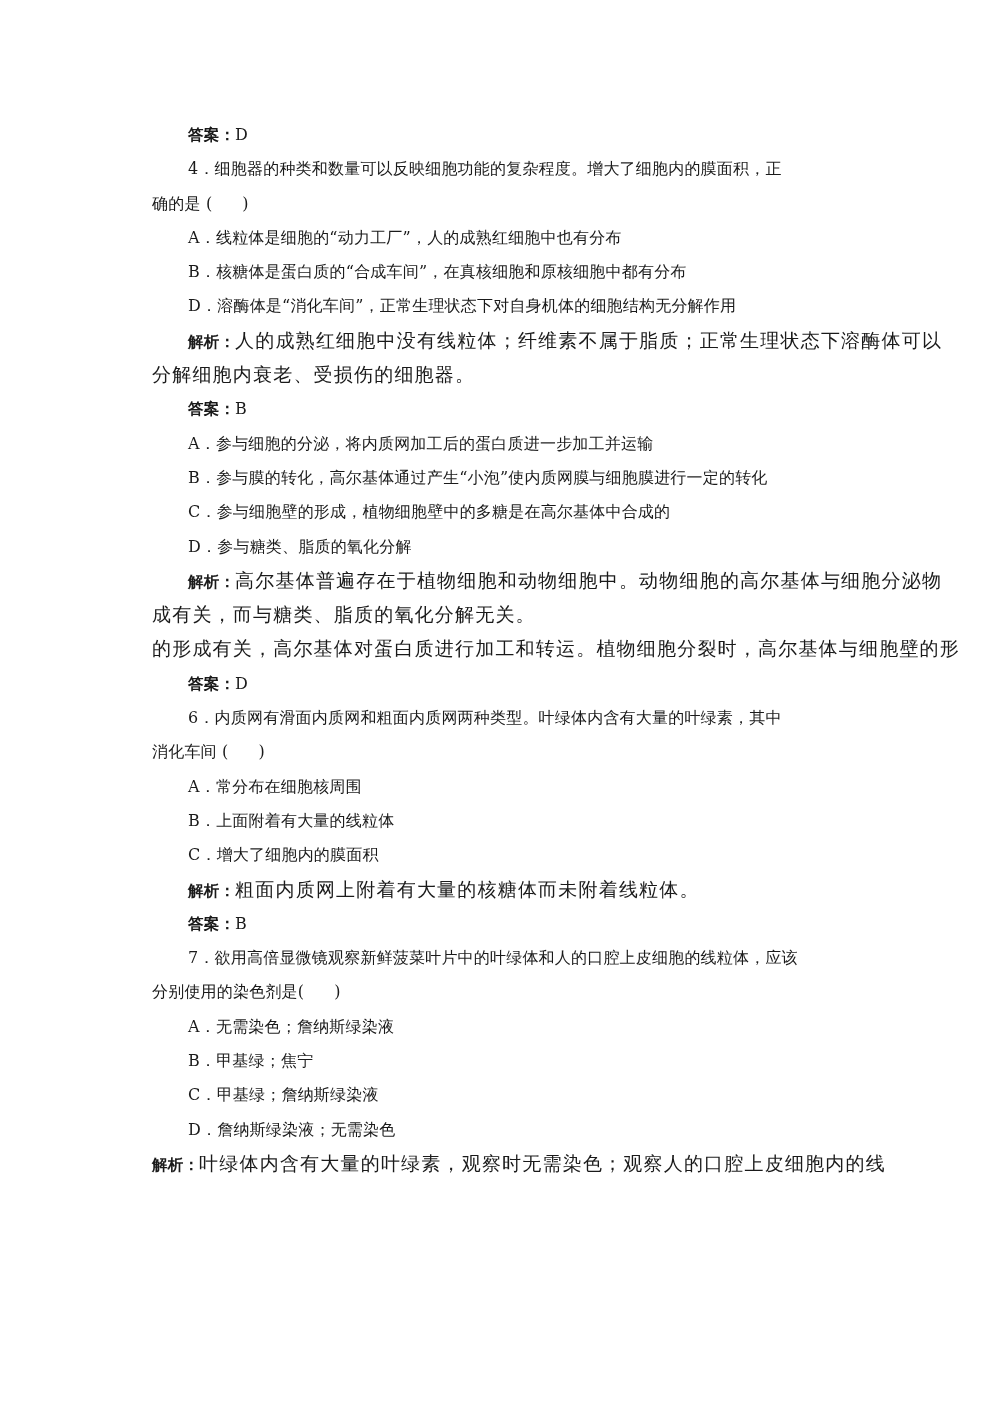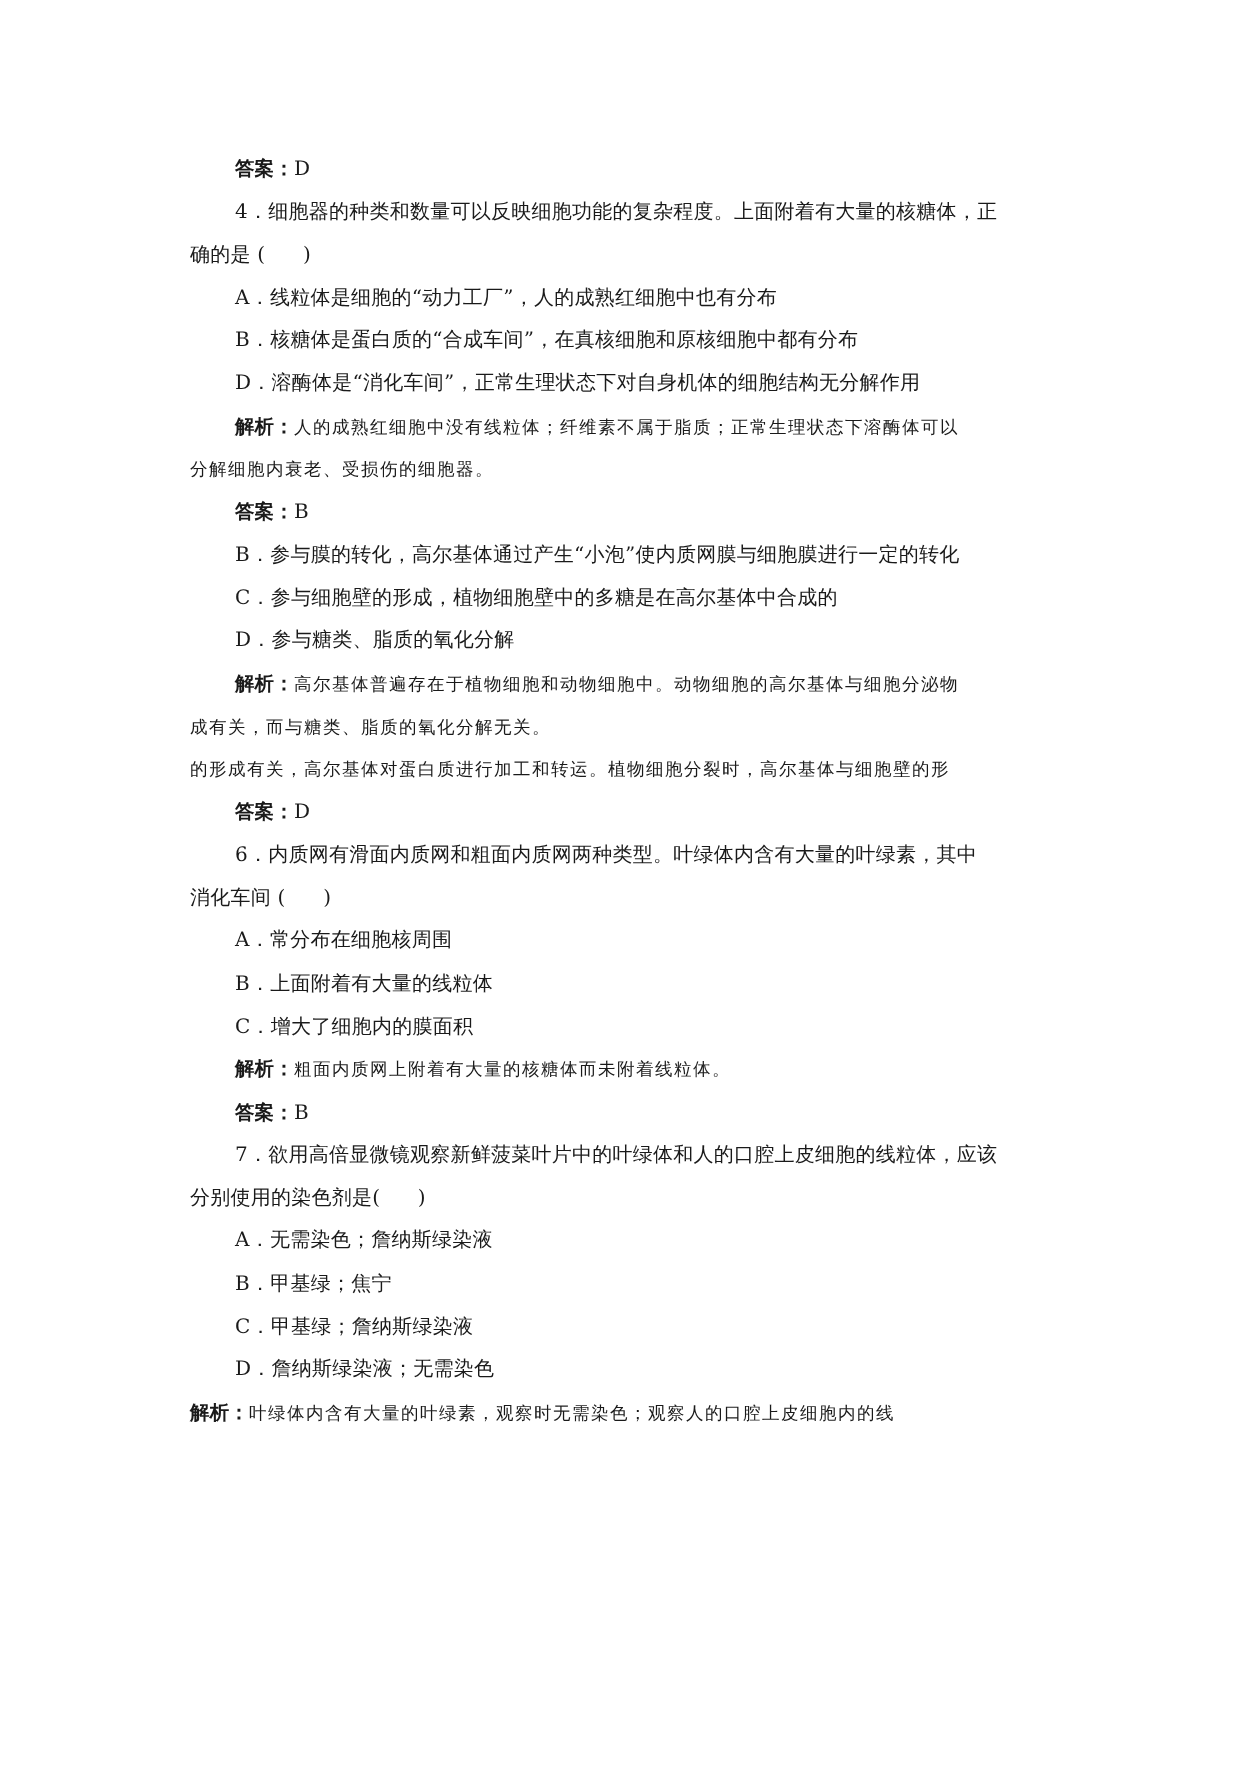--- a/index.html
+++ b/index.html
@@ -29,36 +29,36 @@
       letter-spacing: 0.2px;
     }
     .indent { padding-left: 36px; }
     .label {
       font-family: Liberation Sans, sans-serif;
       font-weight: bold;
       font-size: 15.5px;
     }
     .expl-text {
       font-family: Liberation Sans, sans-serif;
-      font-size: 14px;
+      font-size: 19px;
       letter-spacing: 1.2px;
     }
     .paren-space { display: inline-block; width: 30px; }
   </style>
 </head>
 <body>
 
 <div class="page">
 
   <div class="line indent">
     <span class="label">答案：</span><span>D</span>
   </div>
 
   <div class="line indent">
-    <span>4．</span><span>细胞器的种类和数量可以反映细胞功能的复杂程度。上面附着有大量的核糖体，正</span>
+    <span>4．</span><span>细胞器的种类和数量可以反映细胞功能的复杂程度。增大了细胞内的膜面积，正</span>
   </div>
   <div class="line">
     <span>确的是 (</span><span class="paren-space"></span><span>)</span>
   </div>
   <div class="line indent">
     <span>A．</span><span>线粒体是细胞的“动力工厂”，人的成熟红细胞中也有分布</span>
   </div>
   <div class="line indent">
     <span>B．</span><span>核糖体是蛋白质的“合成车间”，在真核细胞和原核细胞中都有分布</span>
   </div>
@@ -68,20 +68,23 @@
   <div class="line indent">
     <span class="label">解析：</span><span class="expl-text">人的成熟红细胞中没有线粒体；纤维素不属于脂质；正常生理状态下溶酶体可以</span>
   </div>
   <div class="line">
     <span class="expl-text">分解细胞内衰老、受损伤的细胞器。</span>
   </div>
   <div class="line indent">
     <span class="label">答案：</span><span>B</span>
   </div>
 
+  <div class="line indent">
+    <span>A．</span><span>参与细胞的分泌，将内质网加工后的蛋白质进一步加工并运输</span>
+  </div>
   <div class="line indent">
     <span>B．</span><span>参与膜的转化，高尔基体通过产生“小泡”使内质网膜与细胞膜进行一定的转化</span>
   </div>
   <div class="line indent">
     <span>C．</span><span>参与细胞壁的形成，植物细胞壁中的多糖是在高尔基体中合成的</span>
   </div>
   <div class="line indent">
     <span>D．</span><span>参与糖类、脂质的氧化分解</span>
   </div>
   <div class="line indent">

